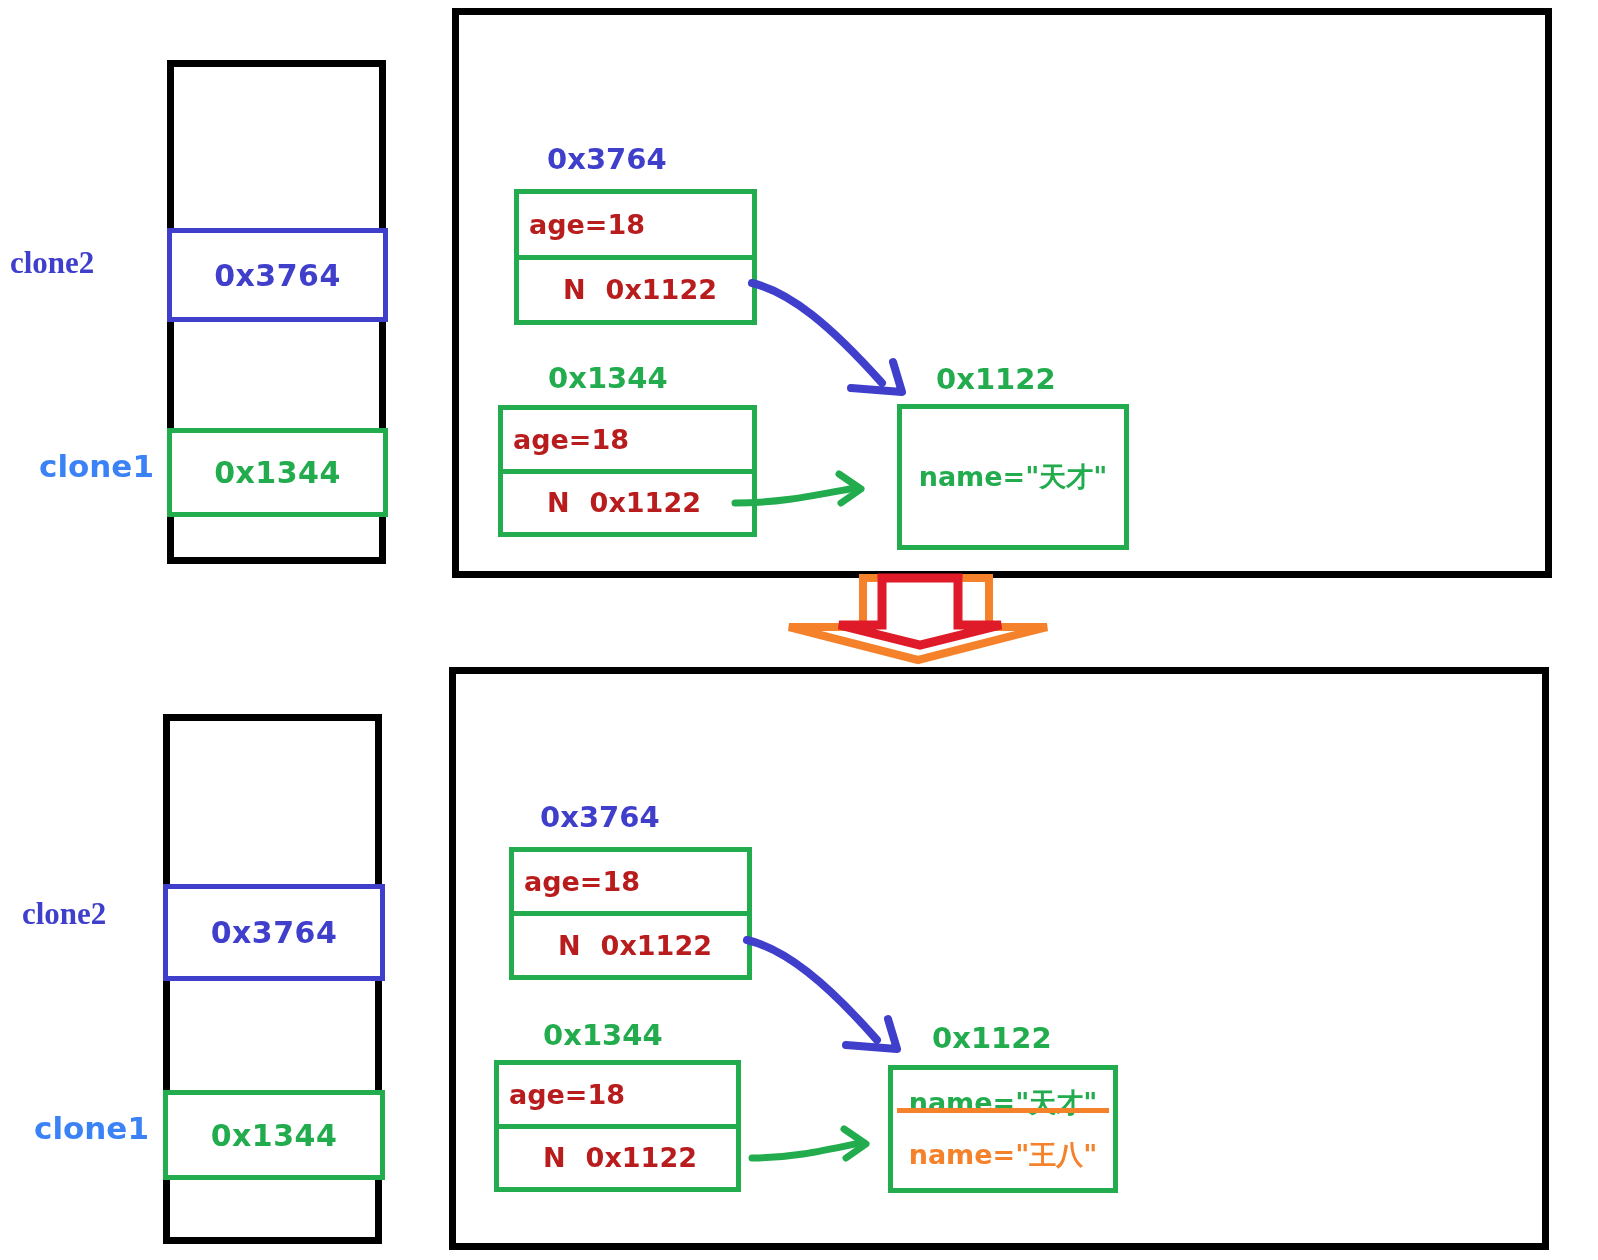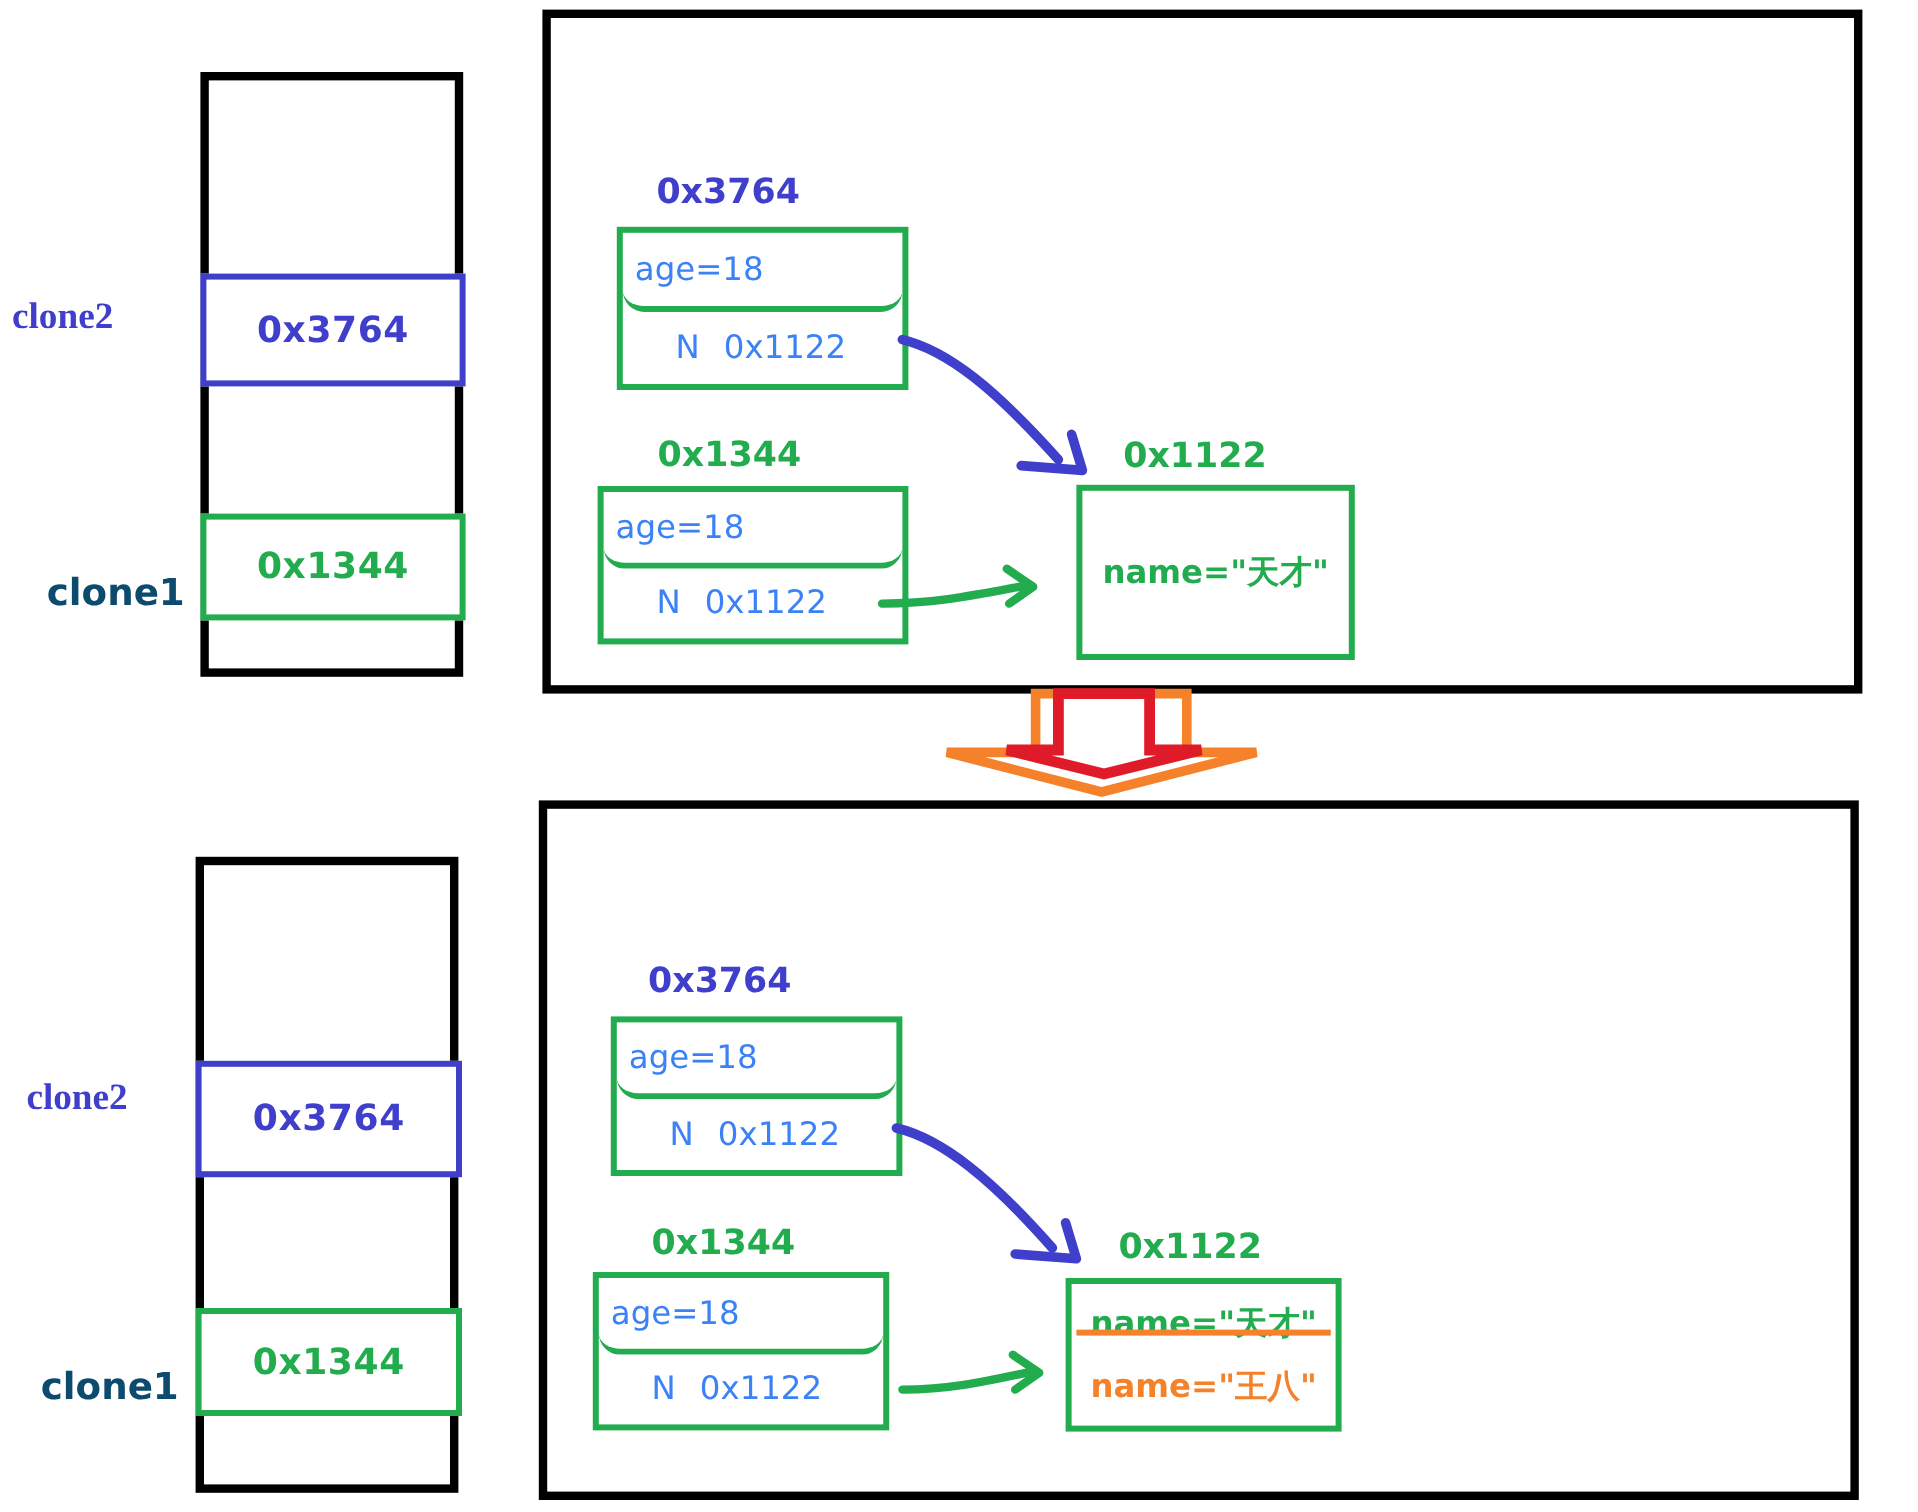--- a/index.html
+++ b/index.html
@@ -39,21 +39,21 @@
   .slot.green { border: 5px solid #22AC4E; color: #22AC4E; }
 
   
   .var-label {
     position: absolute;
     font-weight: bold;
     font-size: 31px;
     white-space: nowrap;
   }
   .var-label.blue  { color: #3F3FCC; font-family: Liberation Serif, serif; }
-  .var-label.green { color: #0c4a6e; margin-top: 28px; }
+  .var-label.green { color: #3b82f6; }
 
   
   .heap-frame {
     position: absolute;
     border: 7px solid #000000;
     background: #ffffff;
   }
 
   
   .addr-caption {
@@ -70,25 +70,24 @@
     position: absolute;
     border: 5px solid #22AC4E;
     background: #ffffff;
     display: flex;
     flex-direction: column;
   }
   .obj-row {
     flex: 1 1 0;
     display: flex;
     align-items: center;
-    color: #3b82f6;
-    font-weight: normal;
+    color: #b91c1c;
+    font-weight: bold;
     font-size: 27px;
     white-space: nowrap;
-    border-radius: 18px;
   }
   .obj-row.top    { padding-left: 10px; border-bottom: 5px solid #22AC4E; }
   .obj-row.bottom { padding-left: 44px; }
   .obj-row .ref-n { margin-right: 20px; }
 
   
   .str-box {
     position: absolute;
     border: 5px solid #22AC4E;
     background: #ffffff;

